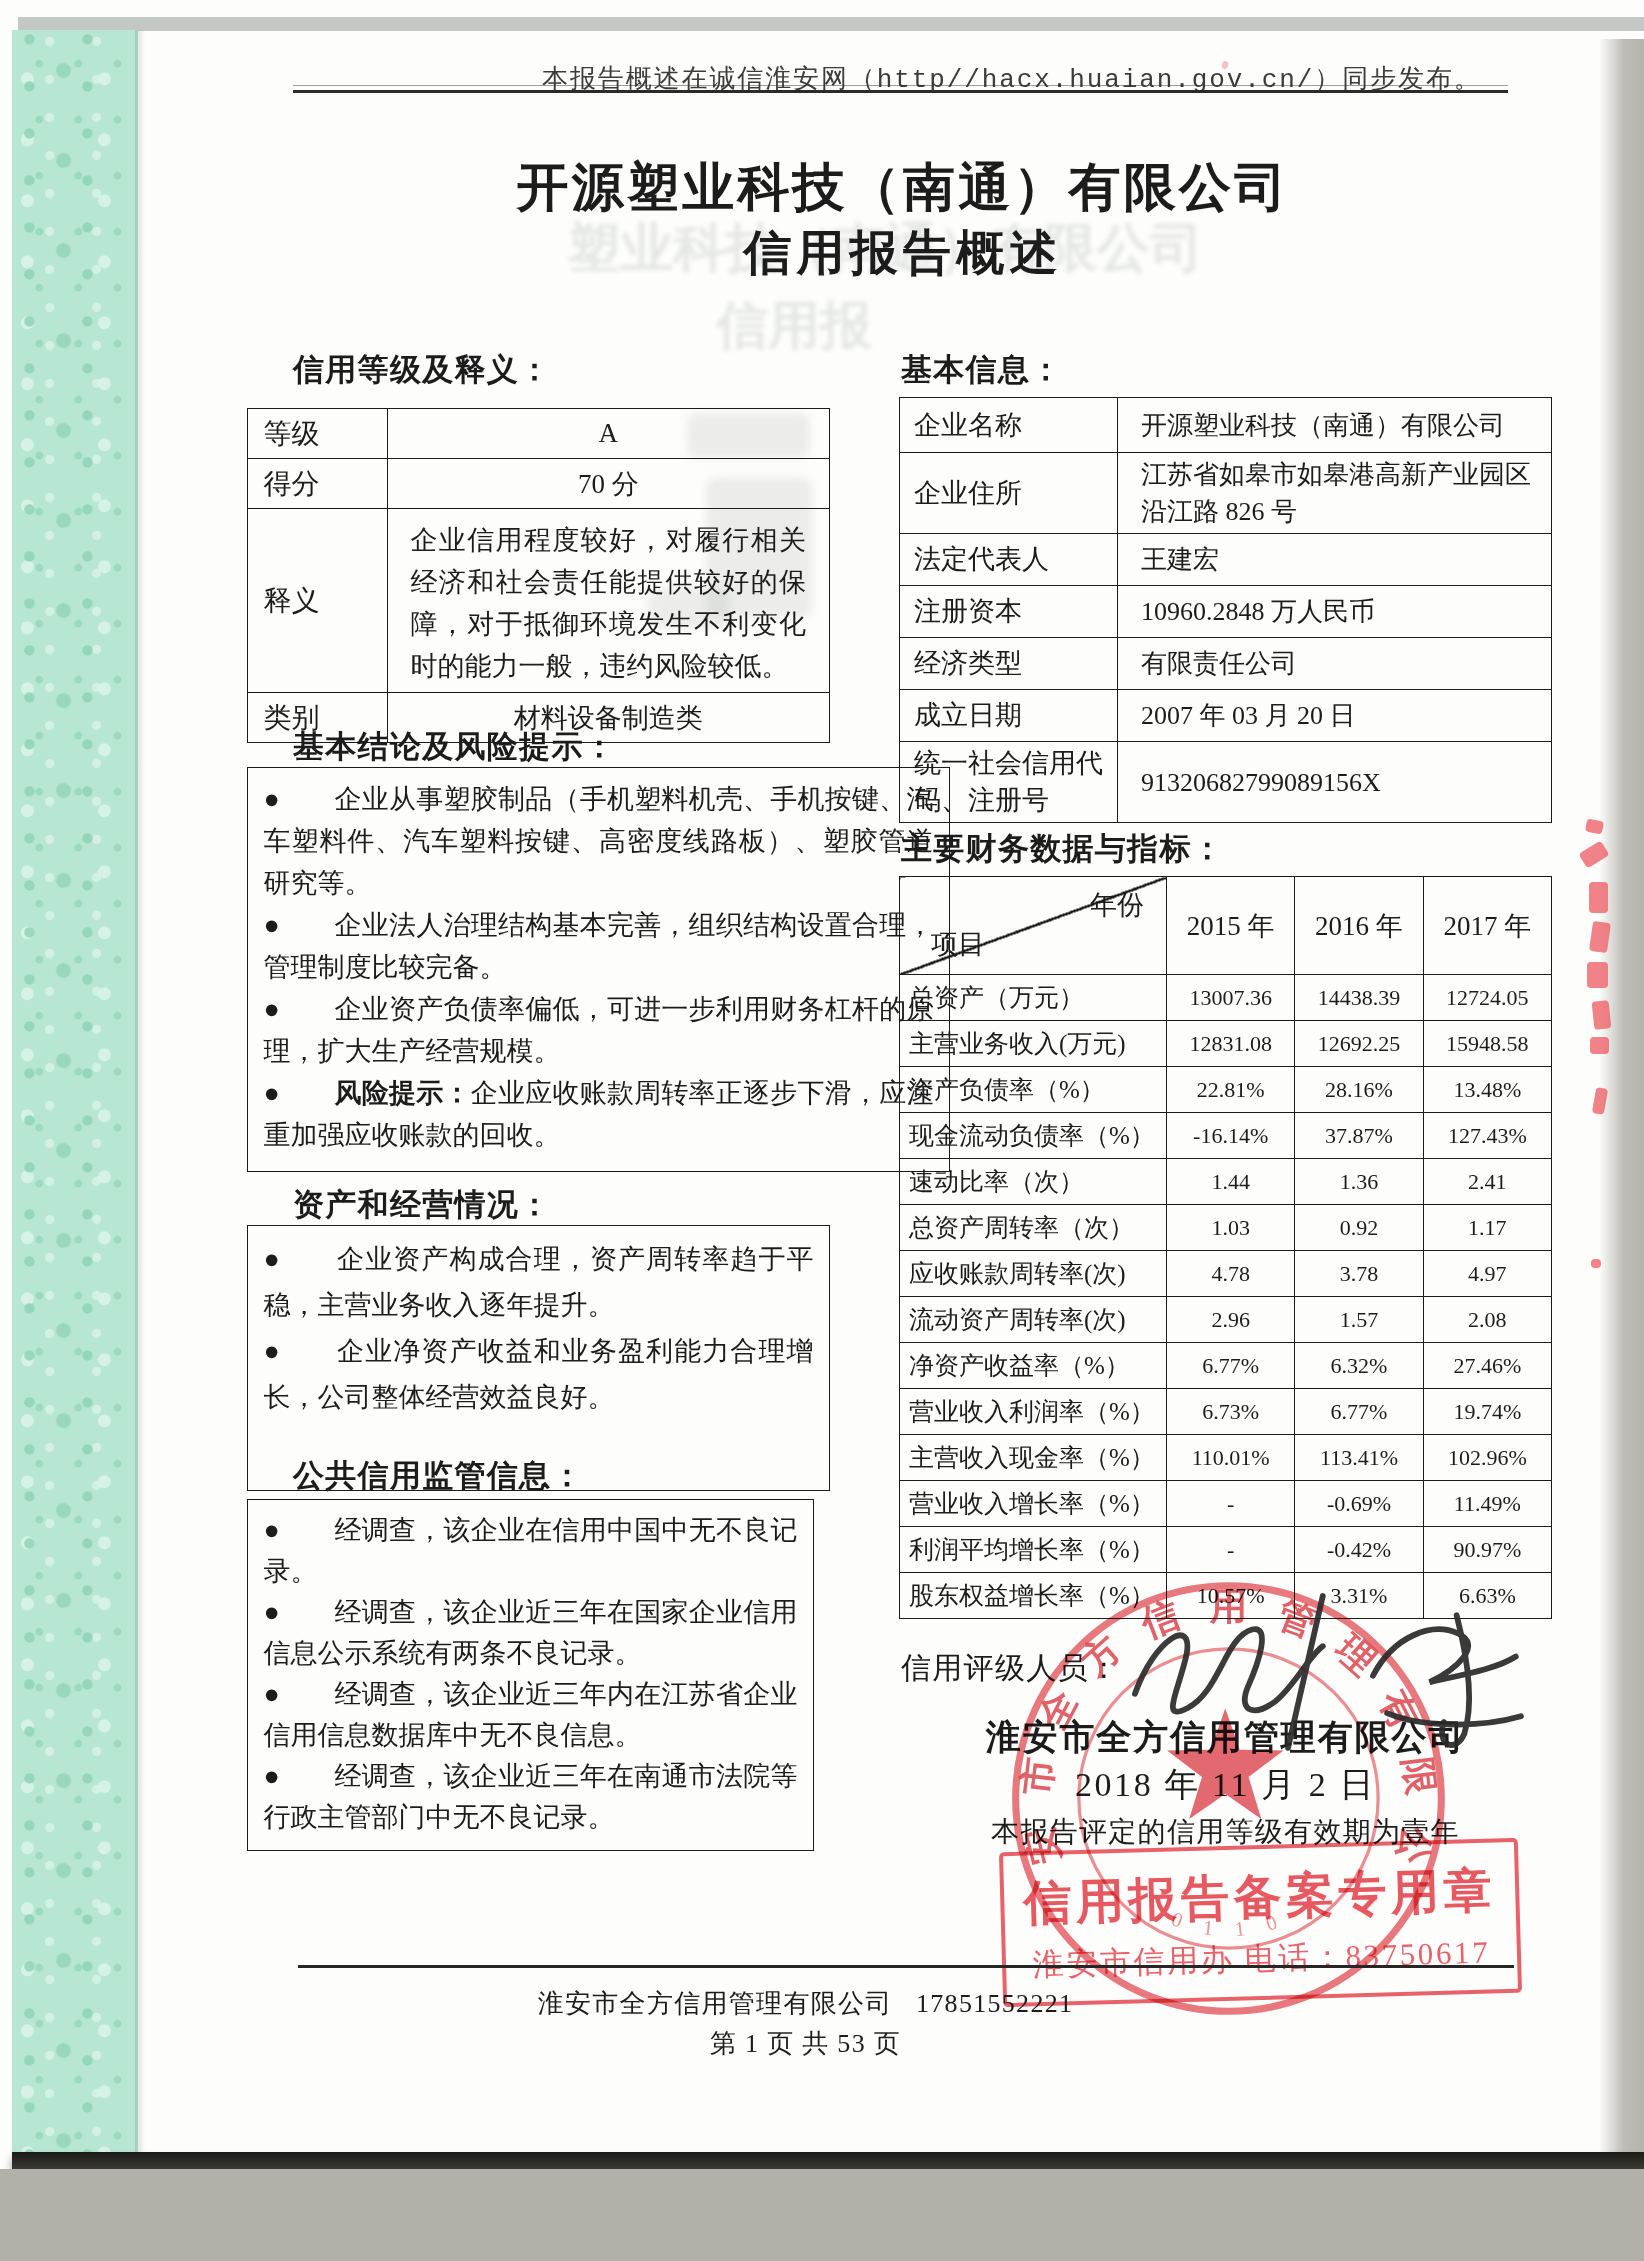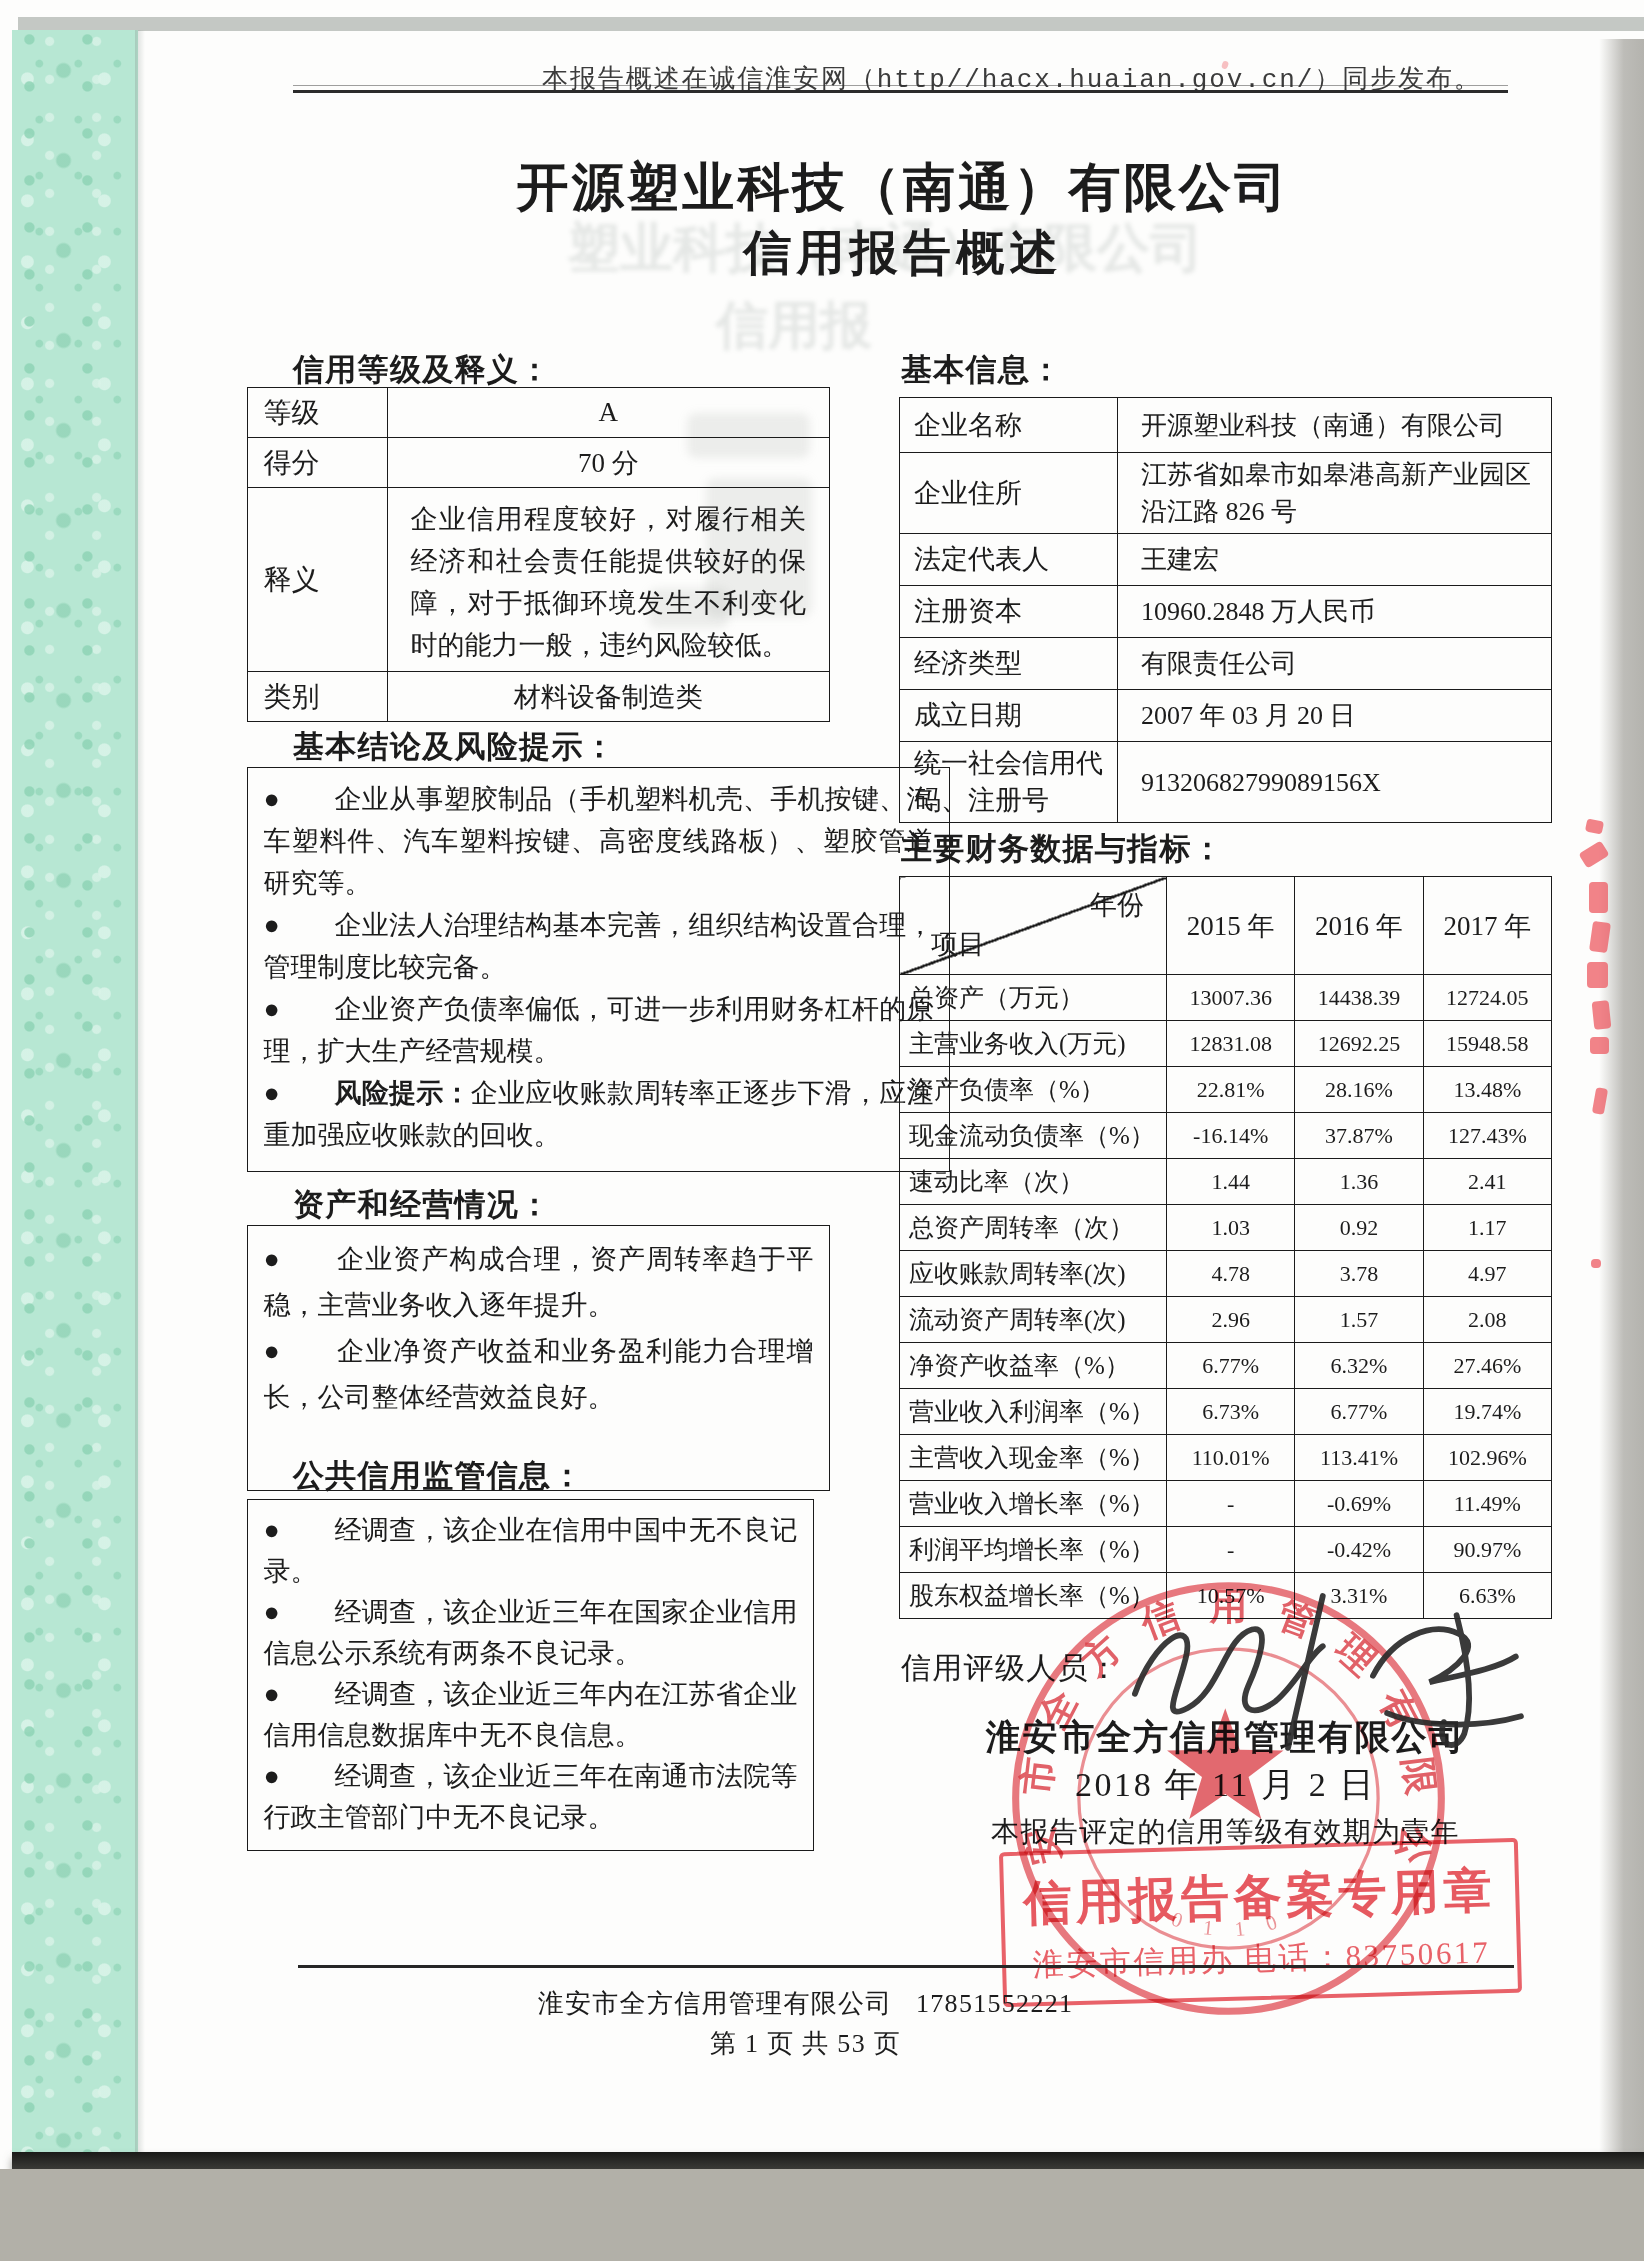--- a/index.html
+++ b/index.html
@@ -97,21 +97,21 @@
 
   <div class="abs notice" style="left:542px;top:61px;font-family:Liberation Mono, monospace;">本报告概述在诚信淮安网（http//hacx.huaian.gov.cn/）同步发布。</div>
   <div class="abs rule" style="left:293px;top:85px;width:1215px;height:1.3px;opacity:.45;"></div>
   <div class="abs rule" style="left:293px;top:90px;width:1215px;height:3.2px;"></div>
   <div class="abs red-mark" style="left:1222px;top:61px;width:6.4px;height:8.4px;opacity:.5;transform:rotate(18deg);"></div>
 
   <div class="abs title1">开源塑业科技（南通）有限公司</div>
   <div class="abs title2">信用报告概述</div>
 
   <div class="abs sec-h" style="left:293px;top:349px;">信用等级及释义：</div>
-  <table id="rating-table" class="abs" style="left:247px;top:387px;font-family:Liberation Serif, serif;">
+  <table id="rating-table" class="abs" style="left:247px;top:408px;font-family:Liberation Serif, serif;">
       <tbody id="rating-tbody">
         <tr class="rh0">
           <th>等级</th>
           <td>A</td>
         </tr>
         <tr class="rh1">
           <th>得分</th>
           <td>70 分</td>
         </tr>
         <tr class="rh2">

